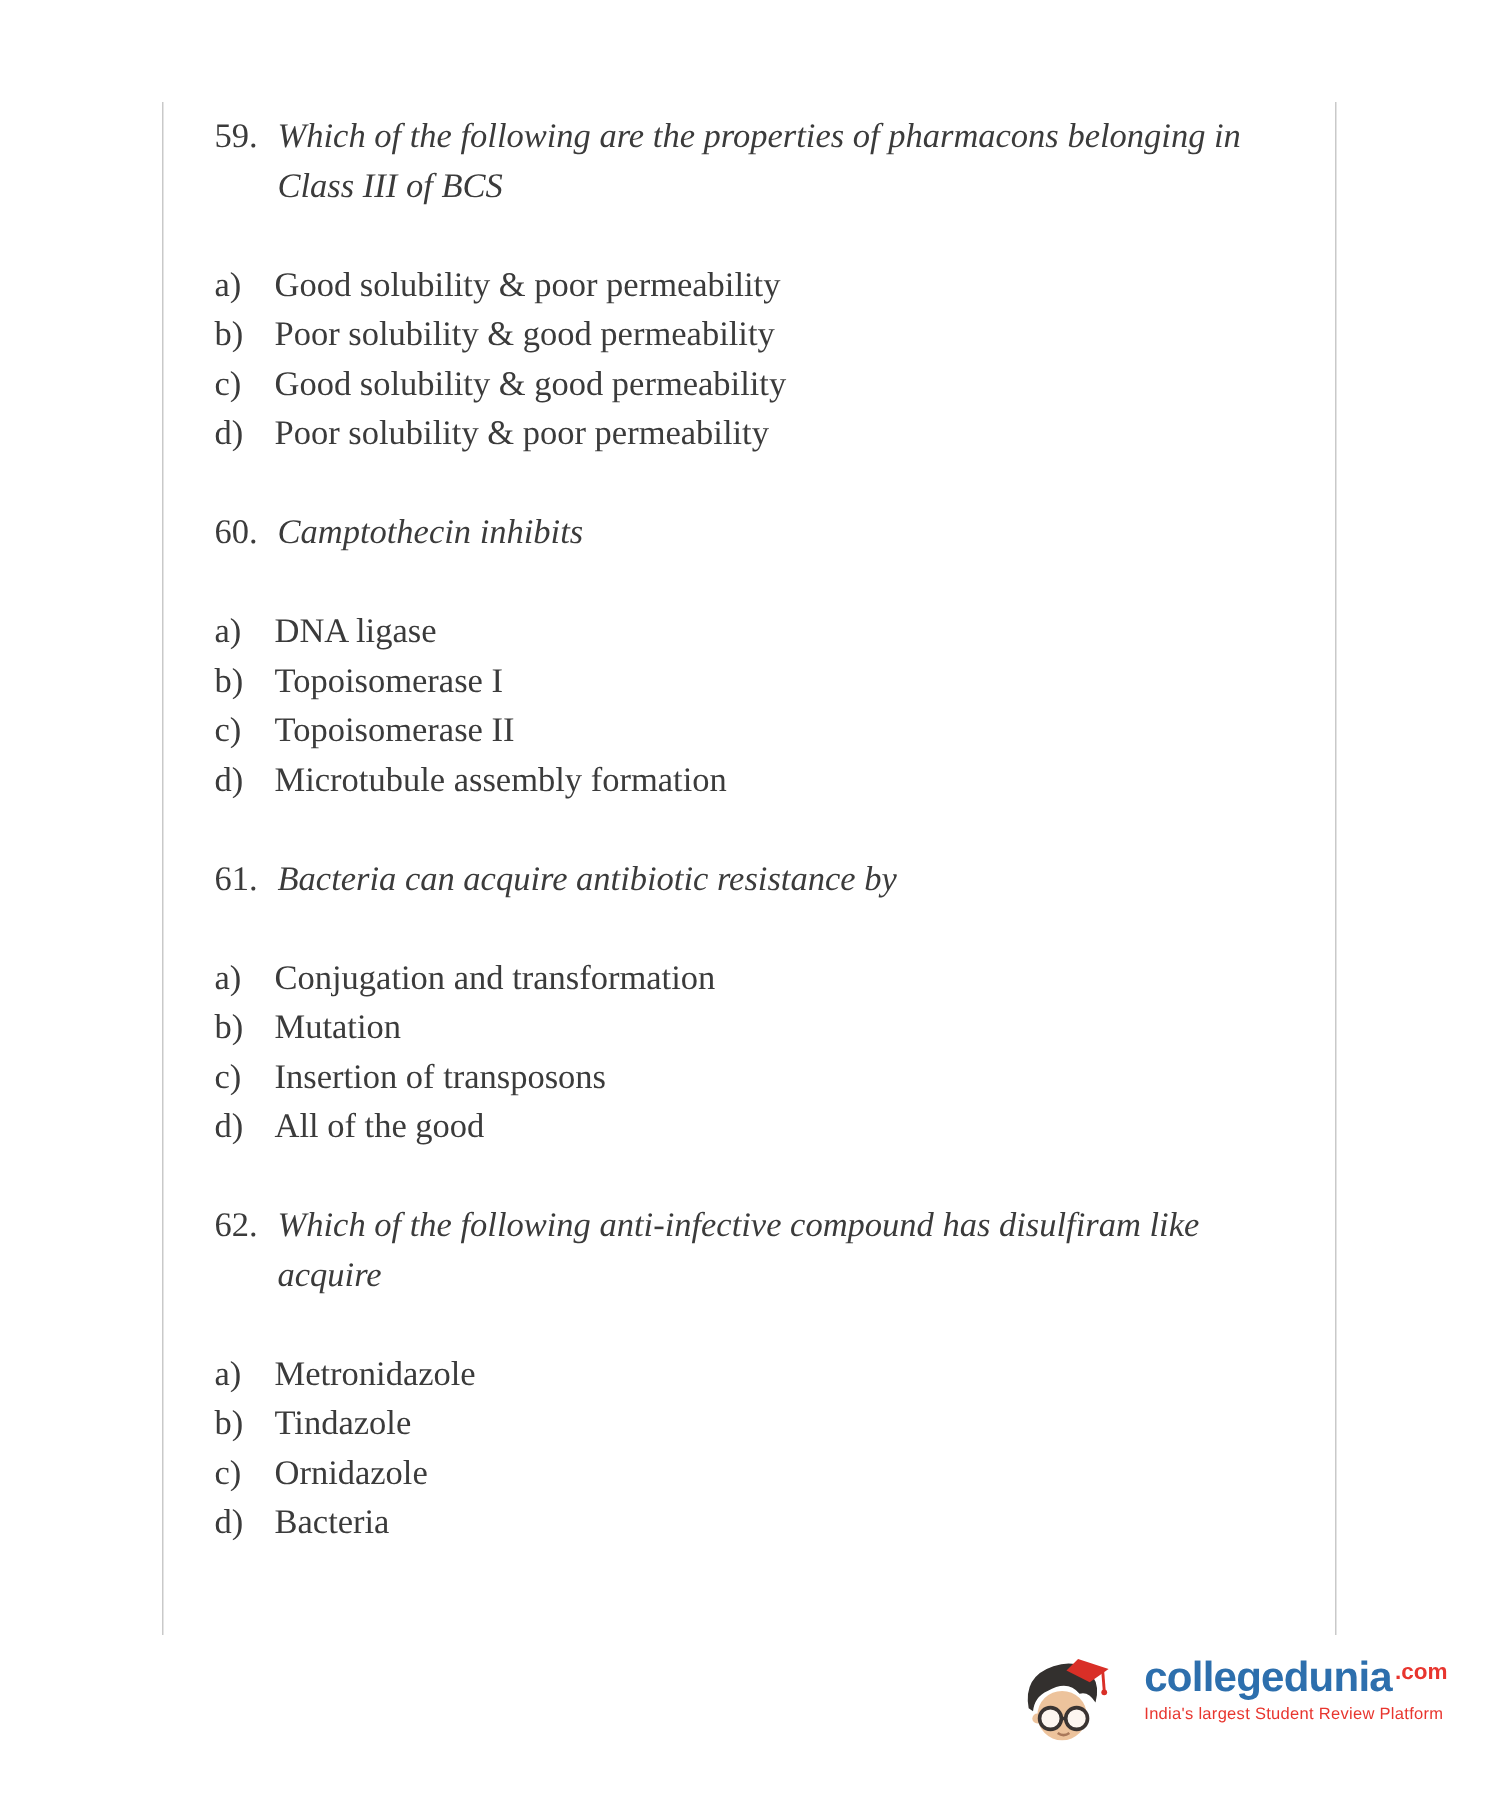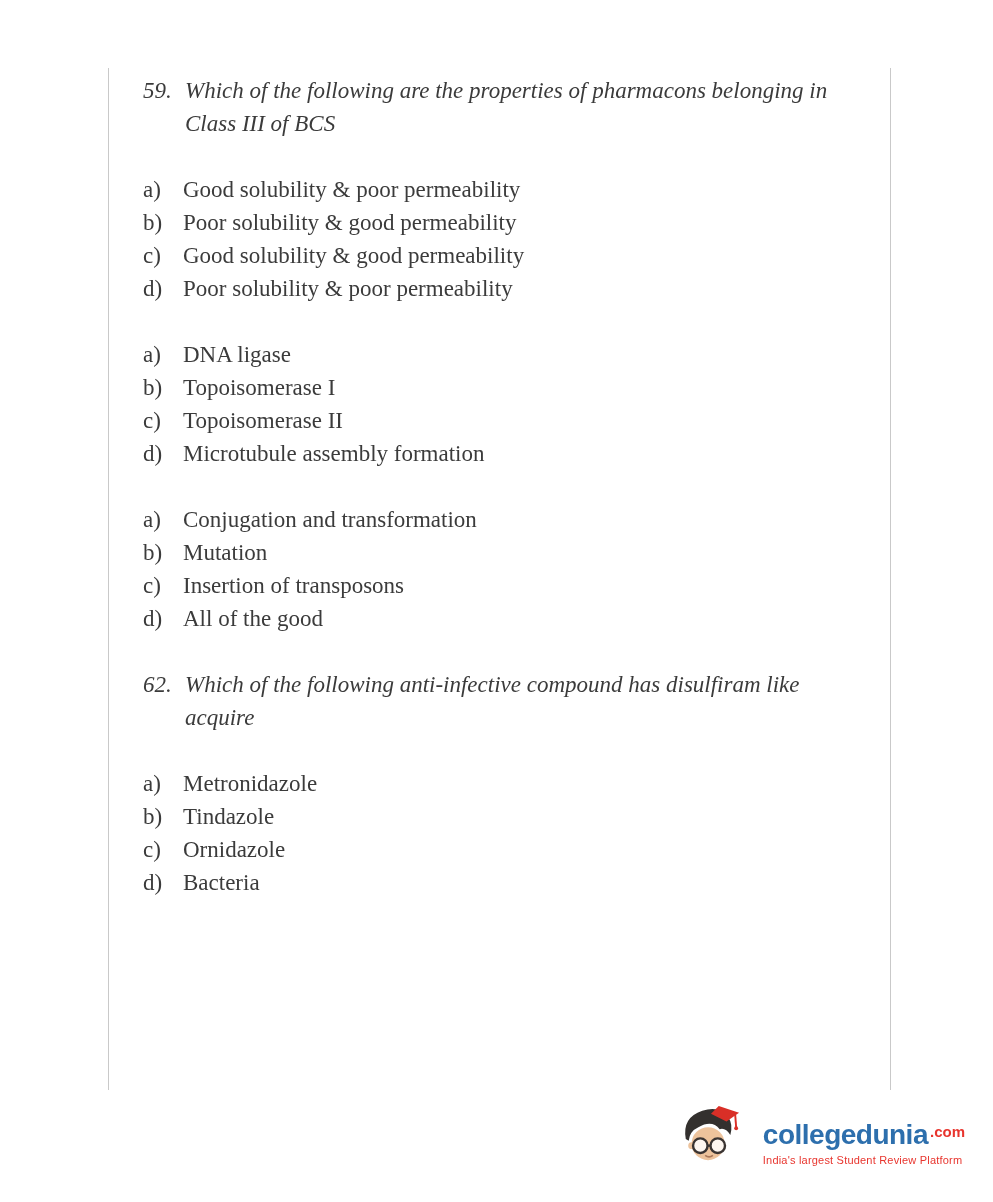--- a/index.html
+++ b/index.html
@@ -34,21 +34,20 @@
   }
   .q-block { margin-bottom: 33px; }
   .q-head {
     display: flex;
     margin-bottom: 33px;
   }
   .q-num {
     width: 42px;
     flex-shrink: 0;
     line-height: 33px;
-    font-style: italic;
   }
   .q-text {
     flex: 1;
     line-height: 33px;
     max-width: 665px;
     font-style: italic;
   }
   .opt {
     display: flex;
     line-height: 33px;
@@ -57,21 +56,21 @@
     width: 40px;
     flex-shrink: 0;
   }
   .opt-text { flex: 1; }
 
   .logo {
     position: absolute;
     right: 28px;
     bottom: 36px;
     display: flex;
-    align-items: flex-end;
+    align-items: flex-start;
     gap: 22px;
   }
   .logo-icon { width: 62px; height: 62px; }
   .logo-textbox {
     display: flex;
     flex-direction: column;
     align-items: flex-start;
     font-family: "Liberation Sans", sans-serif;
   }
   .brand-row {
@@ -124,39 +123,47 @@
       <span class="opt-letter">c)</span>
       <span class="opt-text">Good solubility &amp; good permeability</span>
     </div>
     <div class="opt">
       <span class="opt-letter">d)</span>
       <span class="opt-text">Poor solubility &amp; poor permeability</span>
     </div>
   </div>
 
   <div class="q-block">
+    <div class="q-head">
+      <span class="q-num">60.</span>
+      <span class="q-text">Camptothecin inhibits</span>
+    </div>
     <div class="opt">
       <span class="opt-letter">a)</span>
       <span class="opt-text">DNA ligase</span>
     </div>
     <div class="opt">
       <span class="opt-letter">b)</span>
       <span class="opt-text">Topoisomerase I</span>
     </div>
     <div class="opt">
       <span class="opt-letter">c)</span>
       <span class="opt-text">Topoisomerase II</span>
     </div>
     <div class="opt">
       <span class="opt-letter">d)</span>
       <span class="opt-text">Microtubule assembly formation</span>
     </div>
   </div>
 
   <div class="q-block">
+    <div class="q-head">
+      <span class="q-num">61.</span>
+      <span class="q-text">Bacteria can acquire antibiotic resistance by</span>
+    </div>
     <div class="opt">
       <span class="opt-letter">a)</span>
       <span class="opt-text">Conjugation and transformation</span>
     </div>
     <div class="opt">
       <span class="opt-letter">b)</span>
       <span class="opt-text">Mutation</span>
     </div>
     <div class="opt">
       <span class="opt-letter">c)</span>

